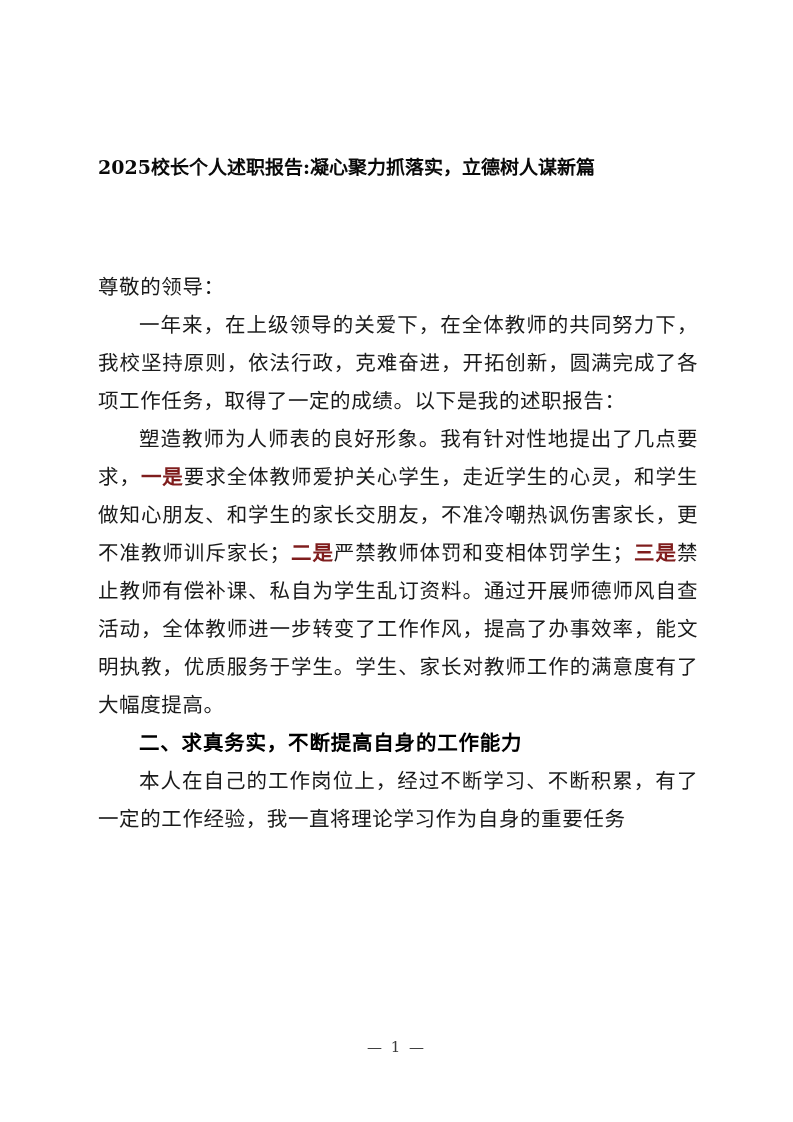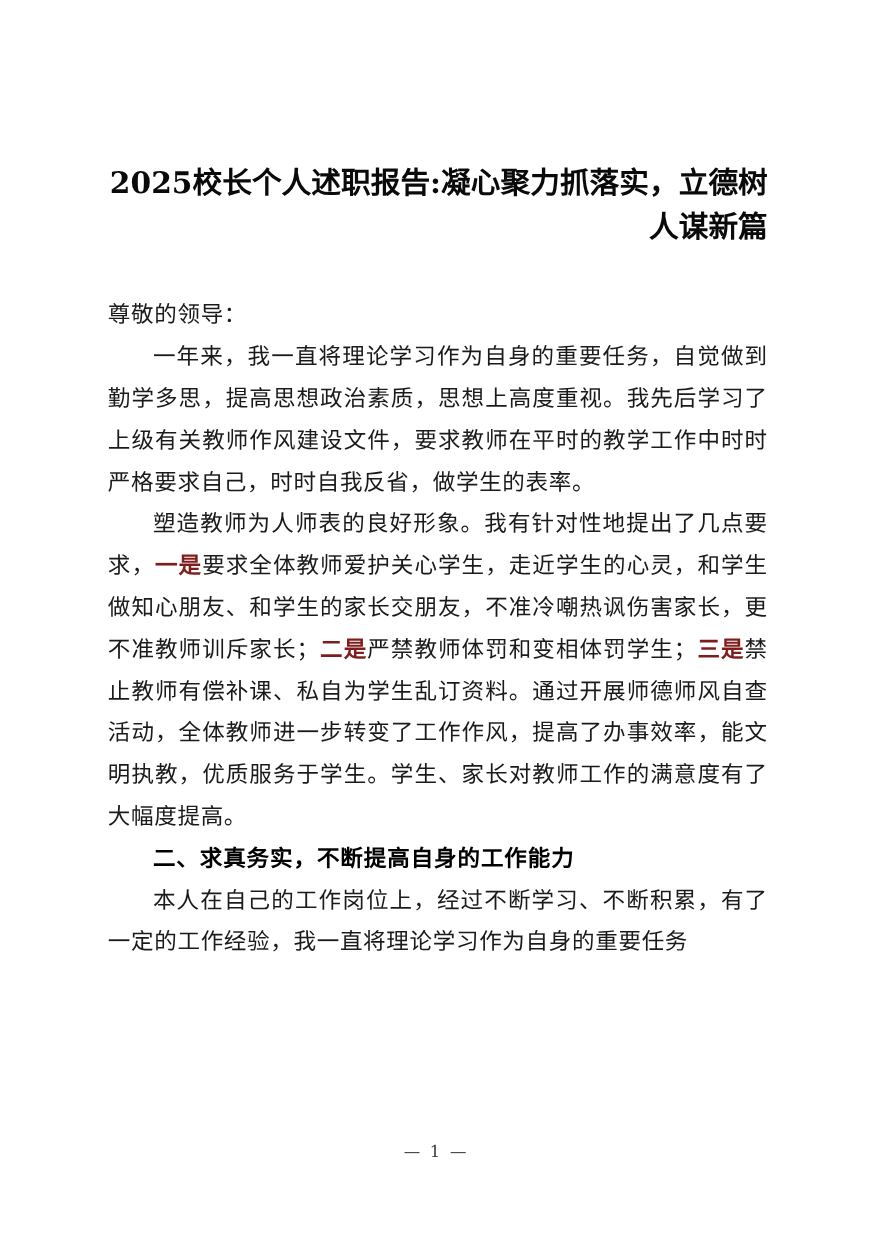--- a/index.html
+++ b/index.html
@@ -26,24 +26,24 @@
     height: 1122px;
     background: #ffffff;
   }
 
   
   .doc-title {
     position: absolute;
     left: 98px;
     top: 147px;
     width: 600px;
-    text-align: right;
+    text-align: left;
     font-family: "DejaVu Serif", "Liberation Serif", serif;
     font-weight: bold;
-    font-size: 27px;
+    font-size: 19px;
     line-height: 40px;
     letter-spacing: 0px;
     color: #0a0a0a;
   }
 
   
   .body-block {
     position: absolute;
     left: 98px;
     top: 268px;
@@ -97,23 +97,23 @@
 <body>
 
 <div class="page">
 
   <div class="doc-title">2025校长个人述职报告:凝心聚力抓落实，立德树人谋新篇</div>
 
   <div class="body-block">
 
     <p class="para">尊敬的领导：</p>
 
+    <p class="para indent">一年来，在上级领导的关爱下，在全体教师的共同努力下，我校坚持原则，依法行政，克难奋进，开拓创新，圆满完成了各项工作任务，取得了一定的成绩。以下是我的述职报告：</p>
 
 
-    <p class="para indent">一年来，我一直将理论学习作为自身的重要任务，自觉做到勤学多思，提高思想政治素质，思想上高度重视。我先后学习了上级有关教师作风建设文件，要求教师在平时的教学工作中时时严格要求自己，时时自我反省，做学生的表率。</p>
 
     <p class="para indent"><span>塑造教师为人师表的良好形象。我有针对性地提出了几点要求，</span><span class="b">一是</span><span>要求全体教师爱护关心学生，走近学生的心灵，和学生做知心朋友、和学生的家长交朋友，不准冷嘲热讽伤害家长，更不准教师训斥家长；</span><span class="b">二是</span><span>严禁教师体罚和变相体罚学生；</span><span class="b">三是</span><span>禁止教师有偿补课、私自为学生乱订资料。通过开展师德师风自查活动，全体教师进一步转变了工作作风，提高了办事效率，能文明执教，优质服务于学生。学生、家长对教师工作的满意度有了大幅度提高。</span></p>
 
     <p class="para heading">二、求真务实，不断提高自身的工作能力</p>
 
     <p class="para indent">本人在自己的工作岗位上，经过不断学习、不断积累，有了一定的工作经验，我一直将理论学习作为自身的重要任务</p>
 
   </div>
 
   <div class="page-footer">— 1 —</div>

